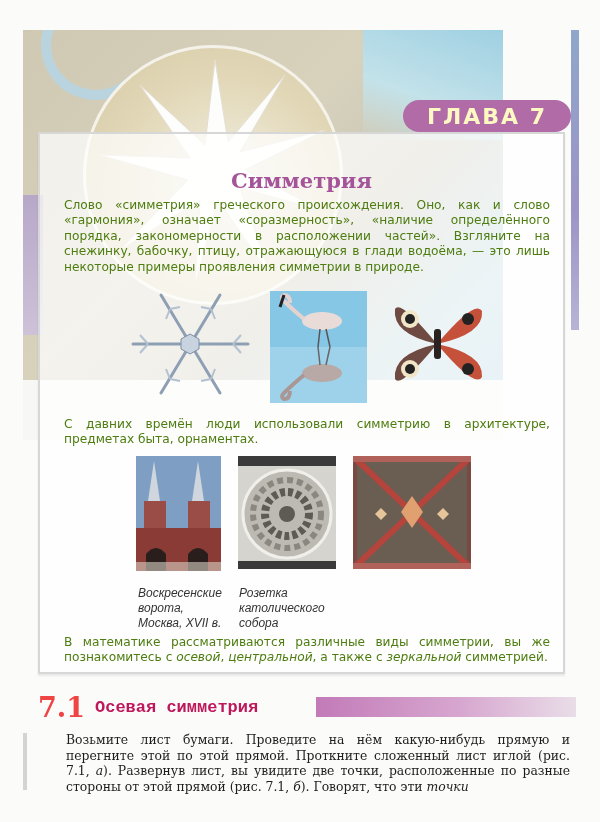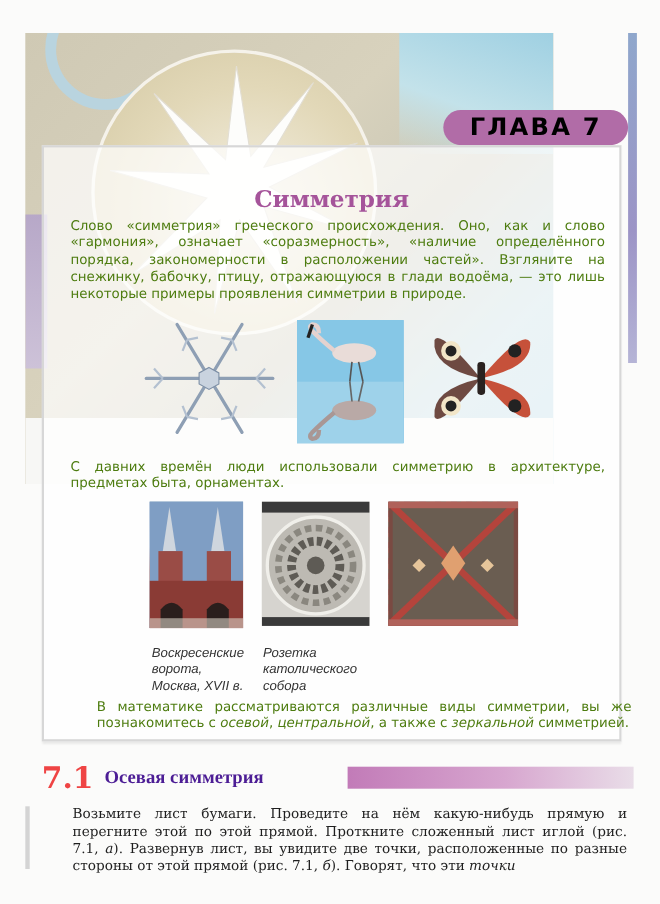--- a/index.html
+++ b/index.html
@@ -35,21 +35,21 @@
   .star {
     position: absolute; left: 100px; top: 60px; width: 230px; height: 230px;
   }
   .right-bar {
     position: absolute; left: 571px; top: 30px; width: 8px; height: 300px;
     background: linear-gradient(180deg, #8fa7cc, #9c94c6 60%, #b5b4d6);
   }
 
   .chapter-tag {
     position: absolute; left: 403px; top: 100px; width: 168px; height: 32px;
-    background: #b16ca7; color: #000000;
+    background: #b16ca7; color: #fef9c3;
     font-family: "DejaVu Sans", sans-serif; font-weight: bold; font-size: 22px; letter-spacing: 2px;
     display: flex; align-items: center; justify-content: center; border-radius: 16px;
   }
 
   
   .card {
     position: absolute; left: 38px; top: 132px; width: 527px; height: 542px;
     background: rgba(255,255,255,0.72);
     border: 2px solid #d7d7d7;
     box-shadow: 0 2px 2px rgba(0,0,0,0.08);
@@ -58,21 +58,21 @@
     position: absolute; left: 0; right: 0; top: 34px; text-align: center;
     font-family: "DejaVu Serif", serif; font-weight: bold; font-size: 21px; color: #a5549a;
   }
   .para {
     position: absolute; left: 24px; width: 486px;
     font-family: "DejaVu Sans", sans-serif; font-size: 12.2px; line-height: 15.4px; color: #4d7c0f;
     text-align: justify;
   }
   .p1 { top: 64px; }
   .p2 { top: 283px; }
-  .p3 { top: 501px; margin-left: 24px; }
+  .p3 { top: 501px; }
   .para .it { font-style: italic; }
 
   .pic { position: absolute; }
   .snow { left: 88px; top: 155px; width: 125px; height: 110px; }
   .flam { left: 230px; top: 157px; width: 97px; height: 112px; background: #7fc4e4; }
   .butt { left: 350px; top: 155px; width: 95px; height: 110px; }
 
   .arch { left: 96px; top: 322px; width: 85px; height: 115px;
           background: linear-gradient(180deg, #6e8fb8 0%, #8fa8c8 35%, #8e4a45 55%, #7a3430 100%); }
   .rose { left: 198px; top: 322px; width: 98px; height: 113px; background: #d2d0cb; }
@@ -88,22 +88,22 @@
   .cap3 { left: 311px; width: 130px; }
 
   
   .section {
     position: absolute; left: 38px; top: 690px; height: 34px; display: flex; align-items: center;
   }
   .sec-num {
     font-family: "DejaVu Serif", serif; font-weight: bold; font-size: 27px; color: #ef4444;
   }
   .sec-title {
-    margin-left: 10px; font-family: Liberation Serif, serif; font-weight: bold;
-    font-size: 17px; color: #4c1d95;
+    margin-left: 10px; font-family: Liberation Mono, monospace; font-weight: bold;
+    font-size: 17px; color: #be185d;
   }
   .sec-bar {
     position: absolute; left: 316px; top: 697px; width: 260px; height: 20px;
     background: linear-gradient(90deg, #c27bb8 0%, #d7a6cf 55%, #e9dde8 100%);
   }
 
   .body-text {
     position: absolute; left: 33px; top: 732px; width: 537px;
     font-family: "DejaVu Serif", serif; font-size: 12.4px; line-height: 15.5px; color: #1e1e1e;
     text-align: justify;

